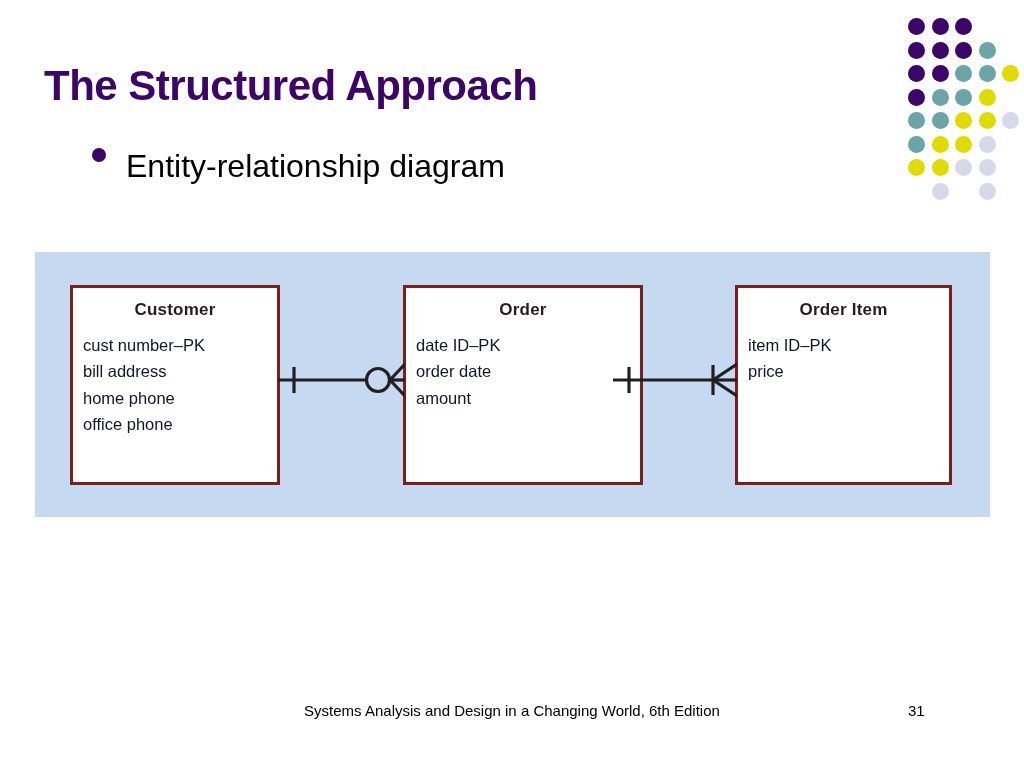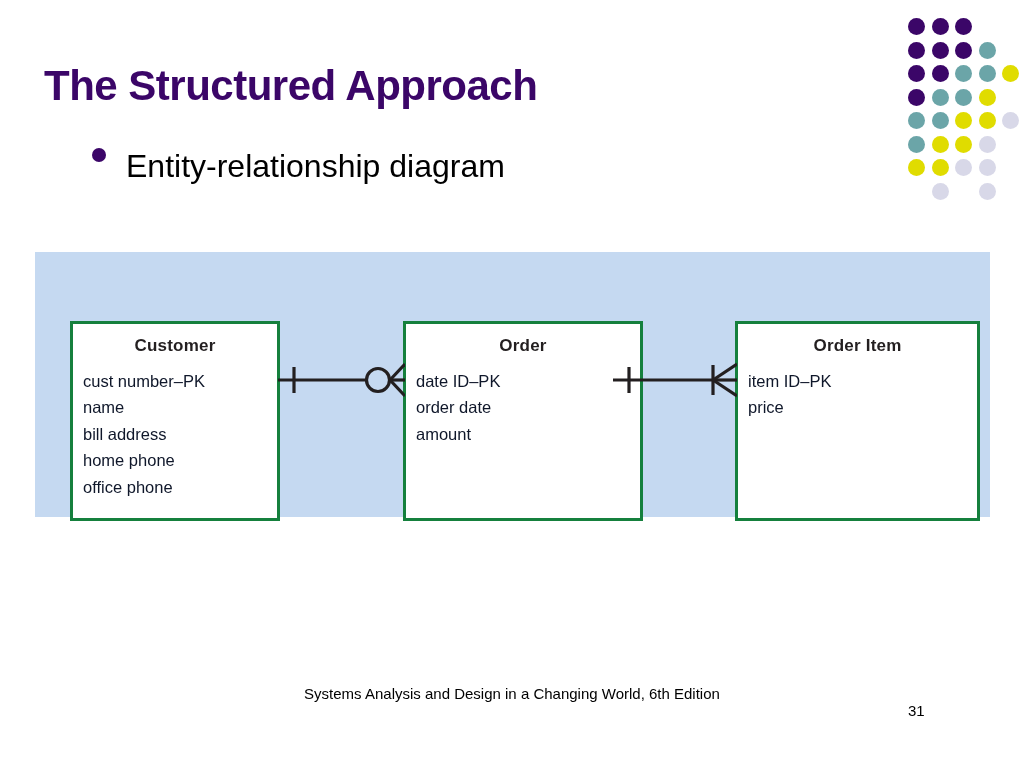--- a/index.html
+++ b/index.html
@@ -71,57 +71,56 @@
     left: 35px;
     top: 252px;
     width: 955px;
     height: 265px;
     background: #c5d9f1;
   }
 
   .entity {
     position: absolute;
     background: #ffffff;
-    border: 3px solid #15803d;
+    border: 3px solid #7f1d1d;
     box-sizing: border-box;
-    margin-top: 36px;
   }
   .entity-name {
     text-align: center;
     font-size: 17px;
     font-weight: bold;
     color: #231f20;
     margin-top: 12px;
     letter-spacing: 0.2px;
   }
   .entity-attrs {
     margin: 12px 0 0 10px;
     font-size: 16.5px;
     color: #0f172a;
     line-height: 1.6;
   }
   .entity-attrs div { white-space: nowrap; }
 
   #entity-customer  { left: 35px;  top: 33px; width: 210px; height: 200px; }
   #entity-order     { left: 368px; top: 33px; width: 240px; height: 200px; }
-  #entity-orderitem { left: 700px; top: 33px; width: 245px; height: 200px; }
+  #entity-orderitem { left: 700px; top: 33px; width: 217px; height: 200px; }
 
   .connector {
     position: absolute;
     top: 100px;
     height: 56px;
   }
   #connector-customer-order  { left: 243px; width: 127px; }
   #connector-order-orderitem { left: 578px; width: 124px; }
 
   
   #footer-text {
     position: absolute;
     left: 0;
-    top: 685px;
+    top: 702px;
     width: 1024px;
     text-align: center;
     font-size: 15px;
     color: #000000;
   }
   #page-number {
     position: absolute;
     left: 908px;
     top: 702px;
     font-size: 15px;
@@ -172,21 +171,20 @@
   <span id="bullet-mark"></span>
   <span id="bullet-text">Entity-relationship diagram</span>
 </div>
 
 <div id="erd-panel">
 
   <div class="entity" id="entity-customer">
     <div class="entity-name">Customer</div>
     <div class="entity-attrs">
       <div>cust number–PK</div>
-      <div>name</div>
       <div>bill address</div>
       <div>home phone</div>
       <div>office phone</div>
     </div>
   </div>
 
   <div class="entity" id="entity-order">
     <div class="entity-name">Order</div>
     <div class="entity-attrs">
       <div>date ID–PK</div>

